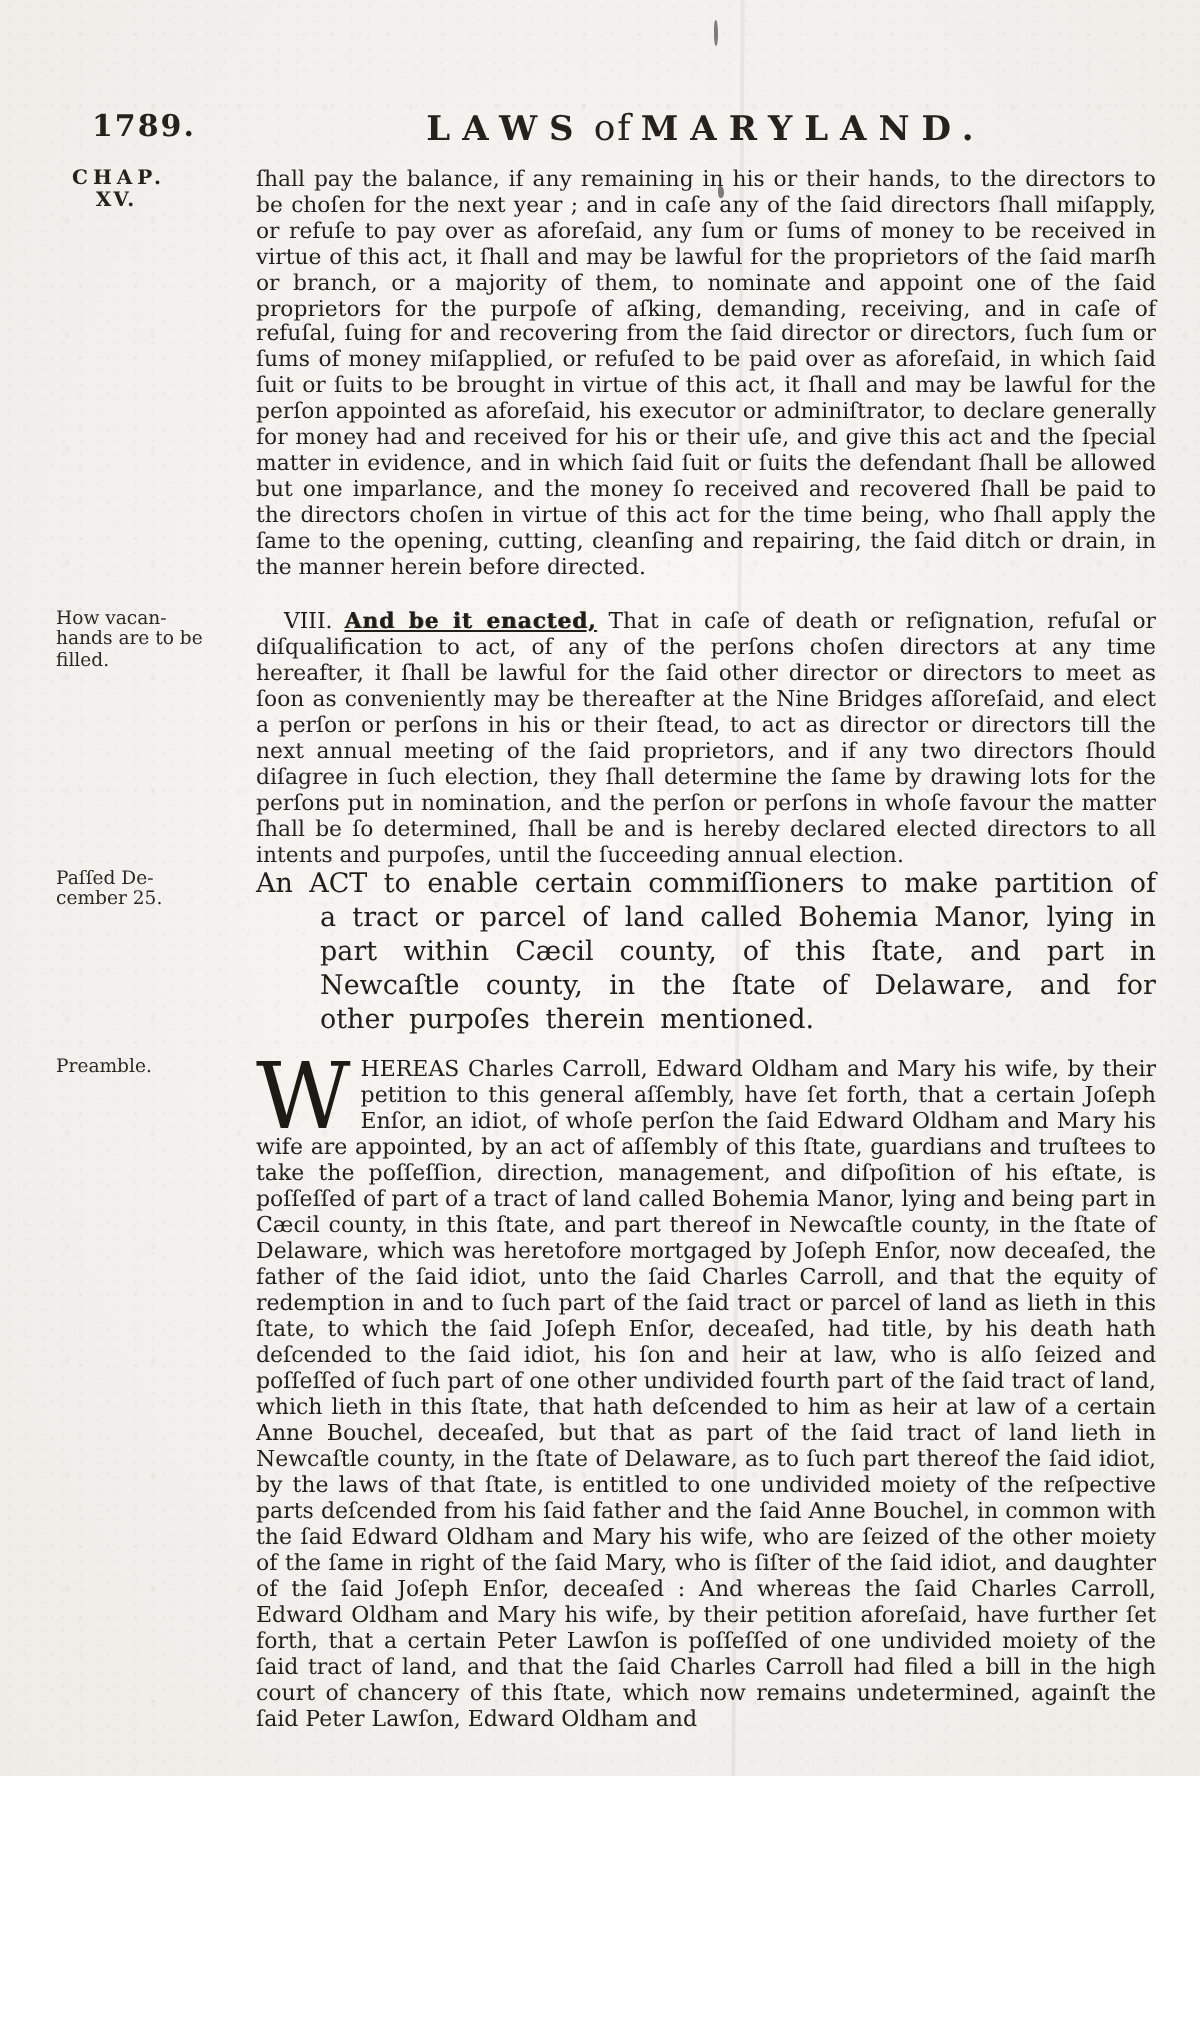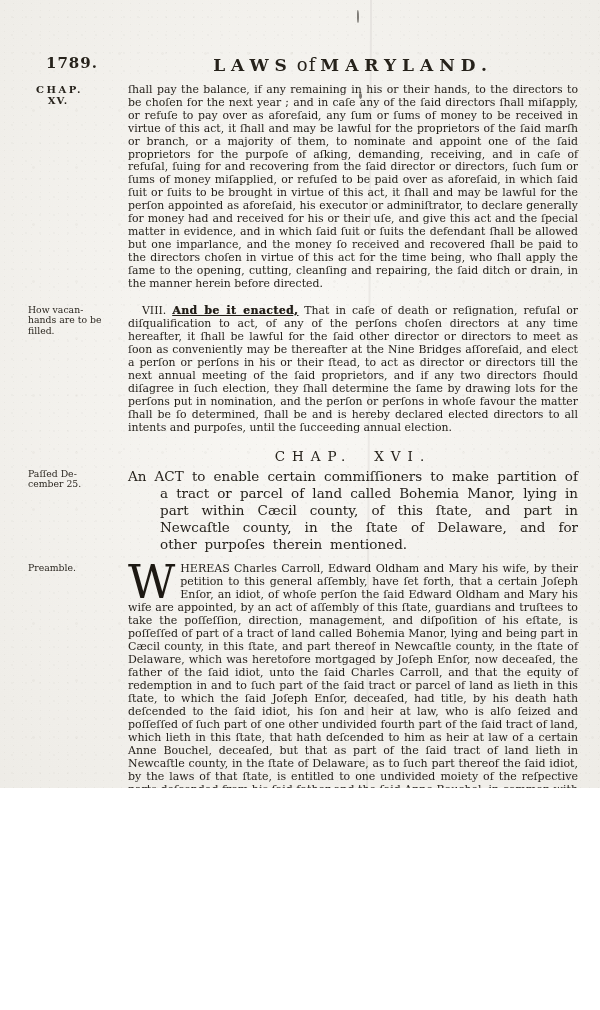--- a/index.html
+++ b/index.html
@@ -1,18 +1,18 @@
 <!DOCTYPE html>
 <html><head>
 <meta charset="utf-8">
 <style>
   html,body{margin:0;padding:0;}
   .page{
     position:relative;
-    width:600px;height:788px;
+    width:600px;height:888px;
     box-sizing:border-box;
     overflow:hidden;
     background-color:#f6f4ef;
     background-image:
       radial-gradient(rgba(95,88,76,0.05) 0.6px, transparent 0.9px),
       radial-gradient(rgba(95,88,76,0.04) 0.6px, transparent 0.9px),
       radial-gradient(rgba(120,110,92,0.05) 1px, transparent 1.4px),
       radial-gradient(ellipse at 50% 45%, rgba(255,255,255,0.35), rgba(60,55,45,0.045));
     background-size: 9px 7px, 14px 18px, 43px 57px, 100% 100%;
     background-position: 0 0, 5px 8px, 12px 25px, 0 0;
@@ -110,26 +110,20 @@
     <div class="margin-cell">
       <div class="margin-note">How vacan-
 hands are to be
 filled.</div>
     </div>
     <div class="body-cell">
       <p class="body-text"><span class="secnum">VIII.</span> <span class="blackletter">And be it enacted,</span> <span>That in caſe of death or reſignation, refuſal or diſqualification to act, of any of the perſons choſen directors at any time hereafter, it ſhall be lawful for the ſaid other director or directors to meet as ſoon as conveniently may be thereafter at the Nine Bridges aſſoreſaid, and elect a perſon or perſons in his or their ſtead, to act as director or directors till the next annual meeting of the ſaid proprietors, and if any two directors ſhould diſagree in ſuch election, they ſhall determine the ſame by drawing lots for the perſons put in nomination, and the perſon or perſons in whoſe favour the matter ſhall be ſo determined, ſhall be and is hereby declared elected directors to all intents and purpoſes, until the ſucceeding annual election.</span></p>
     </div>
   </div>
 
-  <div class="row chapheading-row">
-    <div class="margin-cell"></div>
-    <div class="body-cell">
-      <div class="chap-heading"><span>CHAP.</span><span class="hgap"></span><span>XVI.</span></div>
-    </div>
-  </div>
 
   <div class="row">
     <div class="margin-cell">
       <div class="margin-note">Paſſed De-
 cember 25.</div>
     </div>
     <div class="body-cell">
       <p class="act-title"><span>An ACT</span> <span>to enable certain commiſſioners to make partition of a tract or parcel of land called Bohemia Manor, lying in part within Cæcil county, of this ſtate, and part in Newcaſtle county, in the ſtate of Delaware, and for other purpoſes therein mentioned.</span></p>
     </div>
   </div>

